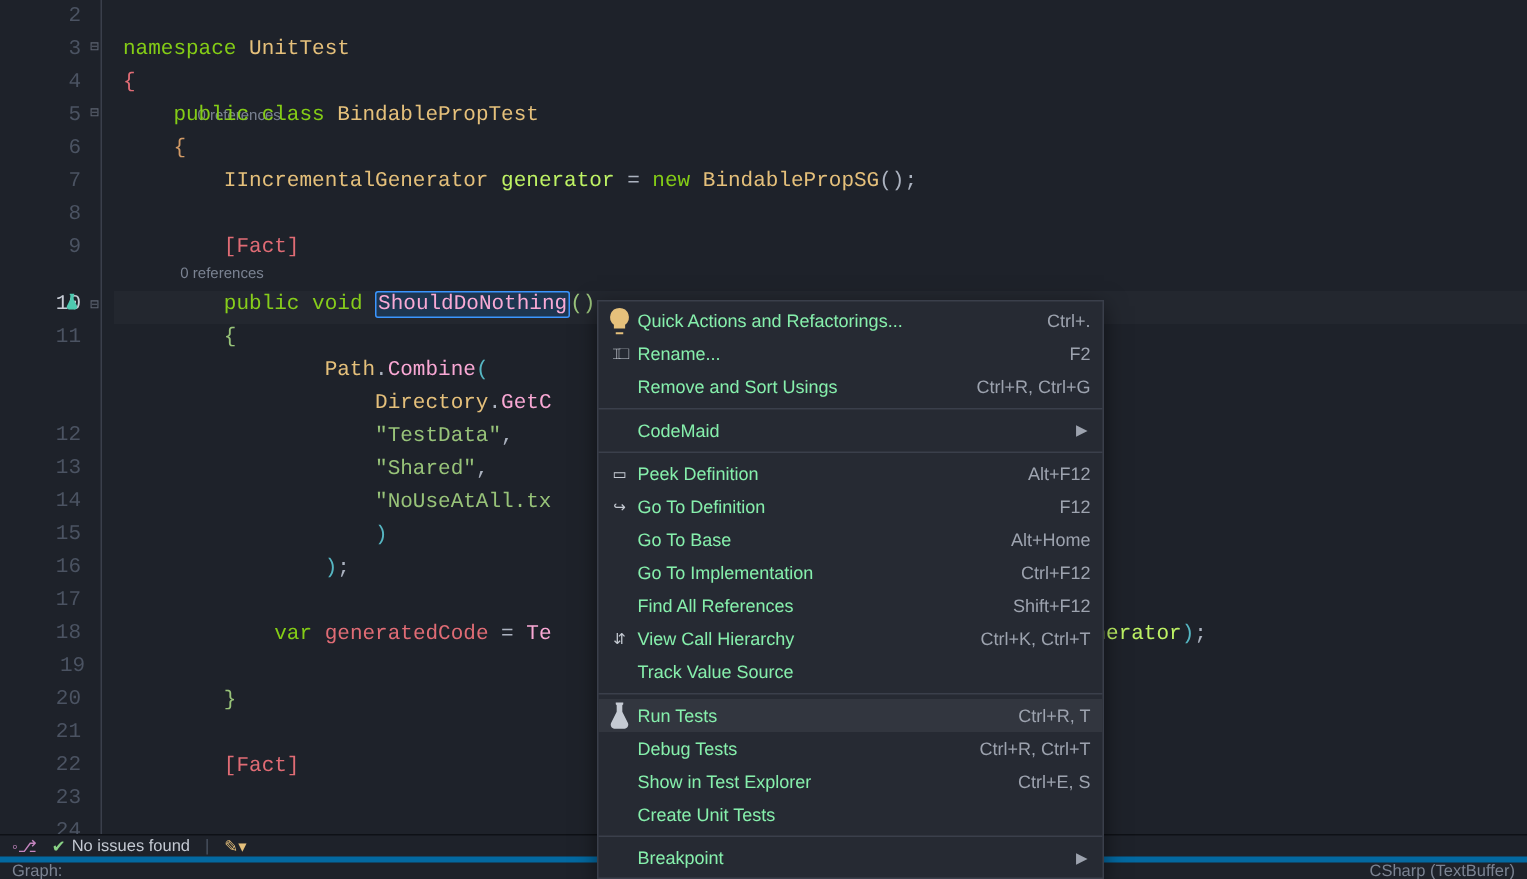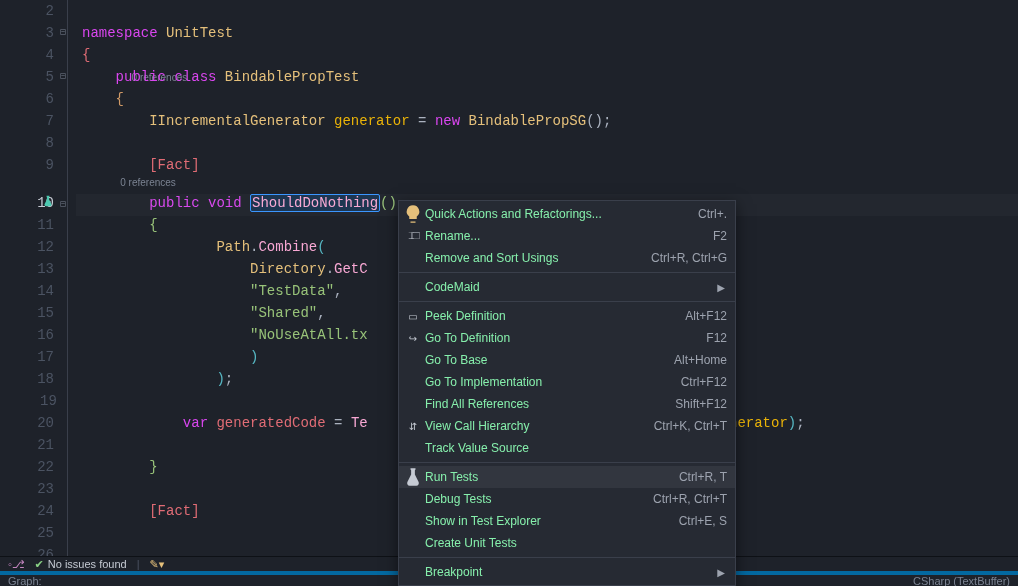--- a/index.html
+++ b/index.html
@@ -69,28 +69,28 @@
     background: rgba(255,255,255,0.025);
     z-index: 0;
   }
   .sel {
     background: #18324d;
     border: 1px solid #3794ff;
     border-radius: 2px;
     padding: 0 1px;
   }
   
-  .kw { color: #d946ef; }
+  .kw { color: #84cc16; }
   .cls { color: #e5c07b; }
   .fn { color: #f9a8d4; }
   .str { color: #98c379; }
   .attr { color: #e06c75; }
   .punc { color: #abb2bf; }
   .var { color: #e06c75; }
-  .id { color: #eab308; margin-top: 16px; }
+  .id { color: #bef264; margin-top: 16px; }
   .brace-red { color: #e06c75; }
   .brace-yellow { color: #d19a66; }
   .brace-green { color: #98c379; }
   .brace-cyan { color: #56b6c2; }
 
   
   .ctx {
     position: absolute;
     left: 398px; top: 200px;
     width: 338px;
@@ -162,21 +162,21 @@
       <div class="ln" style="height: 22px; line-height: 22px;">3</div>
       <div class="ln" style="height: 22px; line-height: 22px;">4</div>
       <div class="ln" style="height: 22px; line-height: 22px;">5</div>
       <div class="ln" style="height: 22px; line-height: 22px;">6</div>
       <div class="ln" style="height: 22px; line-height: 22px;">7</div>
       <div class="ln" style="height: 22px; line-height: 22px;">8</div>
       <div class="ln" style="height: 22px; line-height: 22px;">9</div>
       <div class="ln" style="height: 16px; line-height: 16px;"></div>
       <div class="ln hl" style="height: 22px; line-height: 22px;">10</div>
       <div class="ln" style="height: 22px; line-height: 22px;">11</div>
-      <div class="ln" style="height: 22px; line-height: 22px;">12</div>
+      <div class="ln" style="height: 22px; line-height: 22px; margin-top: 43px;">12</div>
       <div class="ln" style="height: 22px; line-height: 22px;">13</div>
       <div class="ln" style="height: 22px; line-height: 22px;">14</div>
       <div class="ln" style="height: 22px; line-height: 22px;">15</div>
       <div class="ln" style="height: 22px; line-height: 22px;">16</div>
       <div class="ln" style="height: 22px; line-height: 22px;">17</div>
       <div class="ln" style="height: 22px; line-height: 22px;">18</div>
       <div class="ln" style="height: 22px; line-height: 22px; padding-left: 40px;">19</div>
       <div class="ln" style="height: 22px; line-height: 22px;">20</div>
       <div class="ln" style="height: 22px; line-height: 22px;">21</div>
       <div class="ln" style="height: 22px; line-height: 22px;">22</div>

